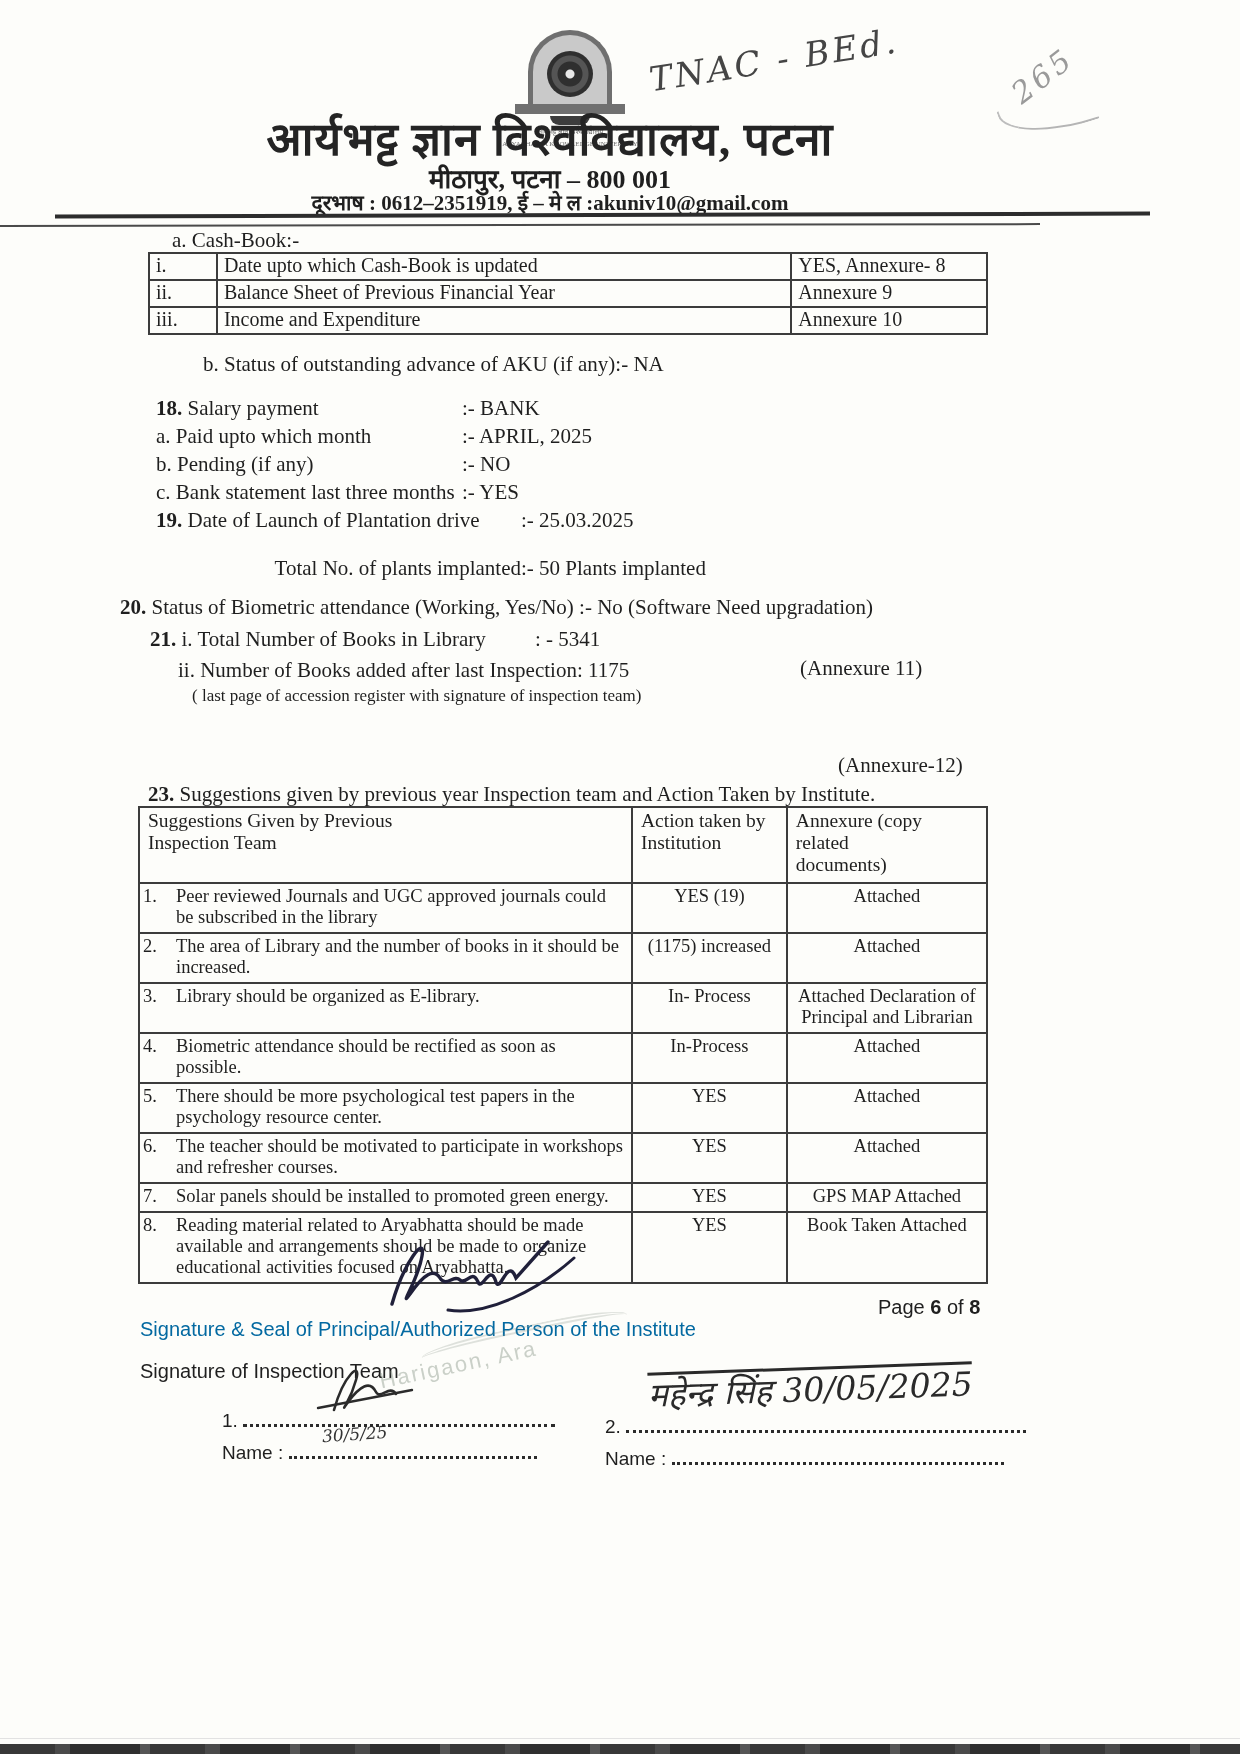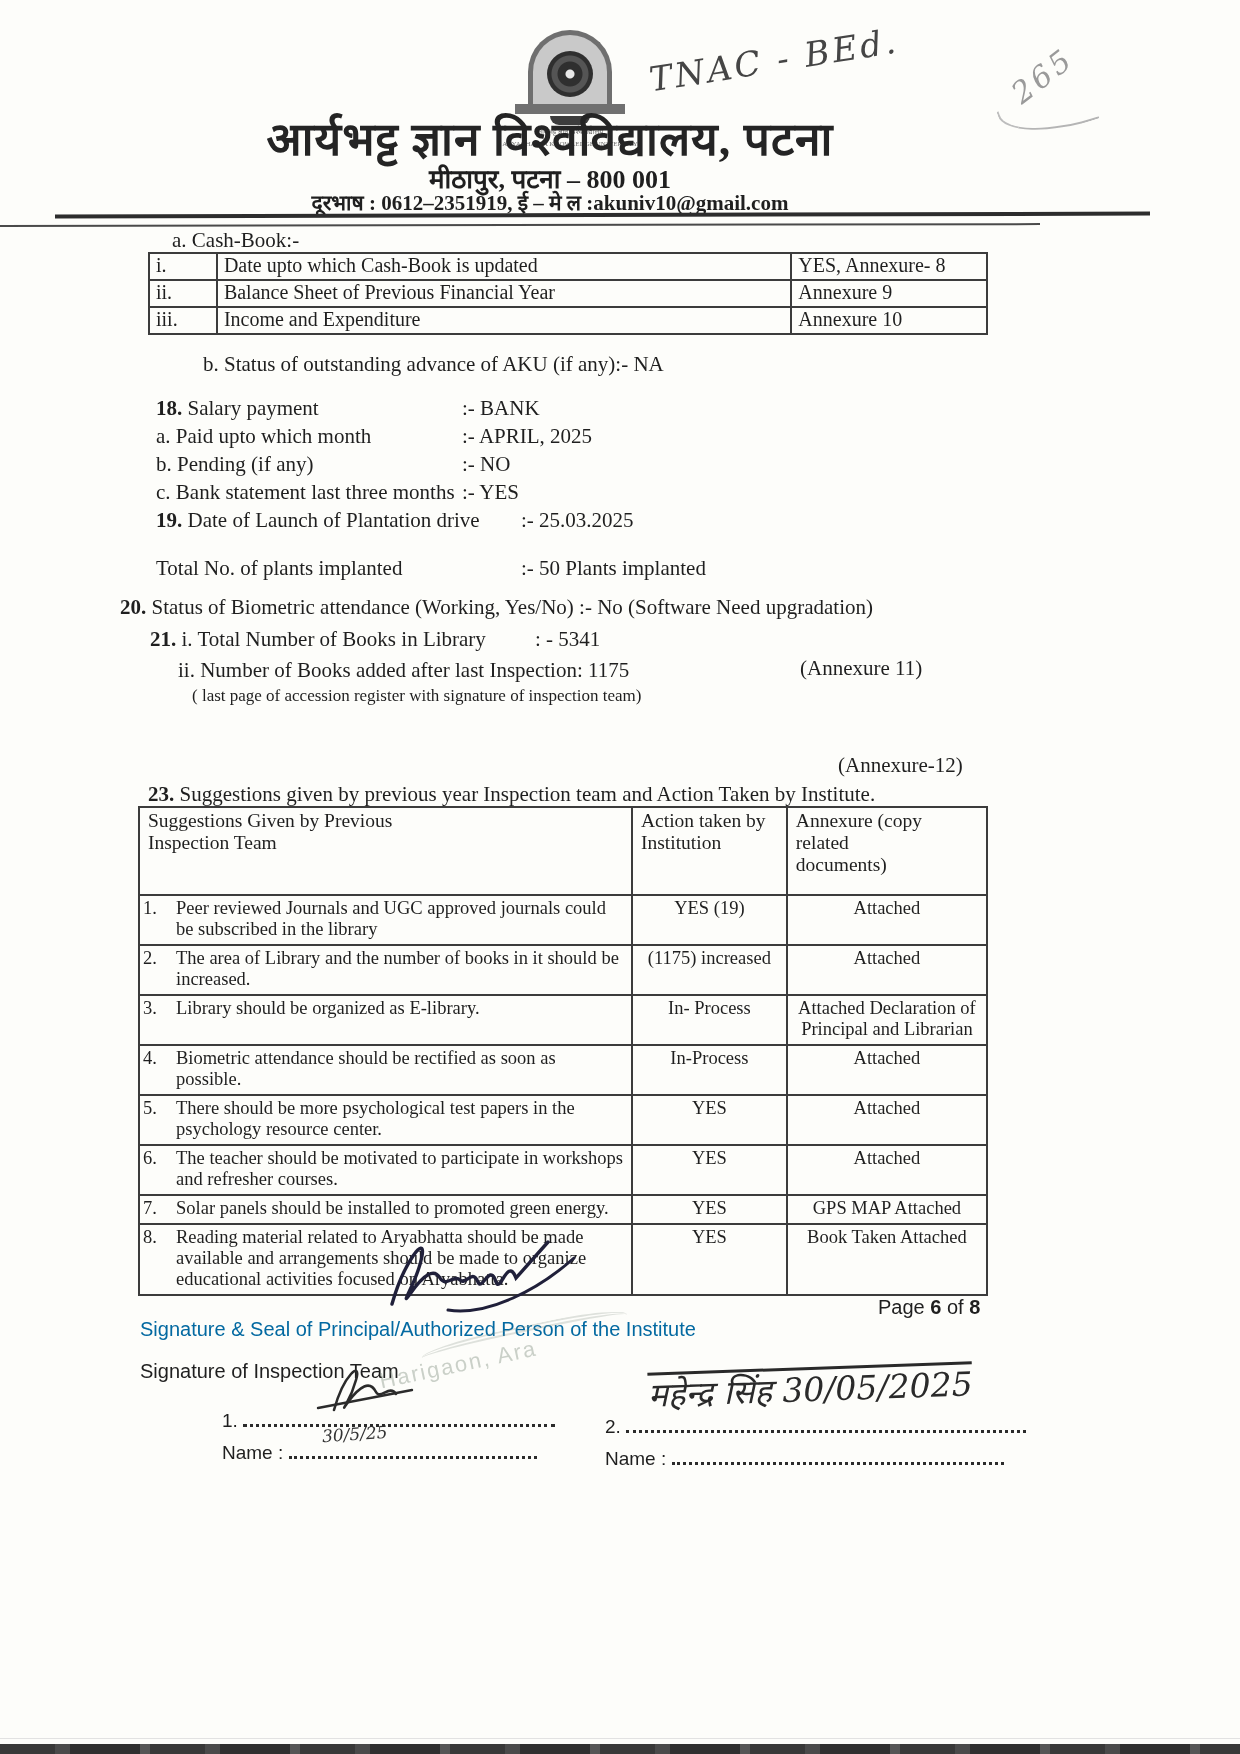--- a/index.html
+++ b/index.html
@@ -41,27 +41,27 @@
   .cash-table td.sn   { width:68px; }
   .cash-table td.desc { width:576px; }
   .cash-table td.val  { width:196px; }
 
   
   .line { position:absolute; font-size:21px; white-space:nowrap; }
   .kv-wrap { left:156px; top:394px; }
   .kv-row { display:flex; font-size:21px; line-height:28px; white-space:nowrap; }
   .kv-row .kv-label { width:306px; }
   .kv-row.wide .kv-label { width:365px; }
-  .kv-row.gap { margin-top:20px; }
+  .kv-row.gap { margin-top:20px;text-align:right; }
   .small-note { font-size:17px; }
 
   
   .sug-table { left:138px; top:806px; }
   .sug-table table { width:850px; font-size:18.5px; }
-  .sug-table th { font-weight:normal; text-align:left; padding:2px 8px 18px 8px; white-space:pre-line; font-size:19.5px; }
+  .sug-table th { font-weight:normal; text-align:left; padding:2px 8px 6px 8px; white-space:pre-line; font-size:19.5px; }
   .sug-table td { padding:2px 6px 4px 6px; }
   .sug-table td.sug { width:500px; padding-left:36px; position:relative; }
   .sug-table td.sug .sn { position:absolute; left:3px; top:2px; }
   .sug-table td.act { width:156px; text-align:center; }
   .sug-table td.anx { width:202px; text-align:center; }
 
   
   .sans { font-family:"Liberation Sans","DejaVu Sans",sans-serif; }
   .princ-label { left:140px; top:1318px; font-size:20px; color:#0369a1; }
   .page-label  { left:878px; top:1296px; font-size:20px; }

